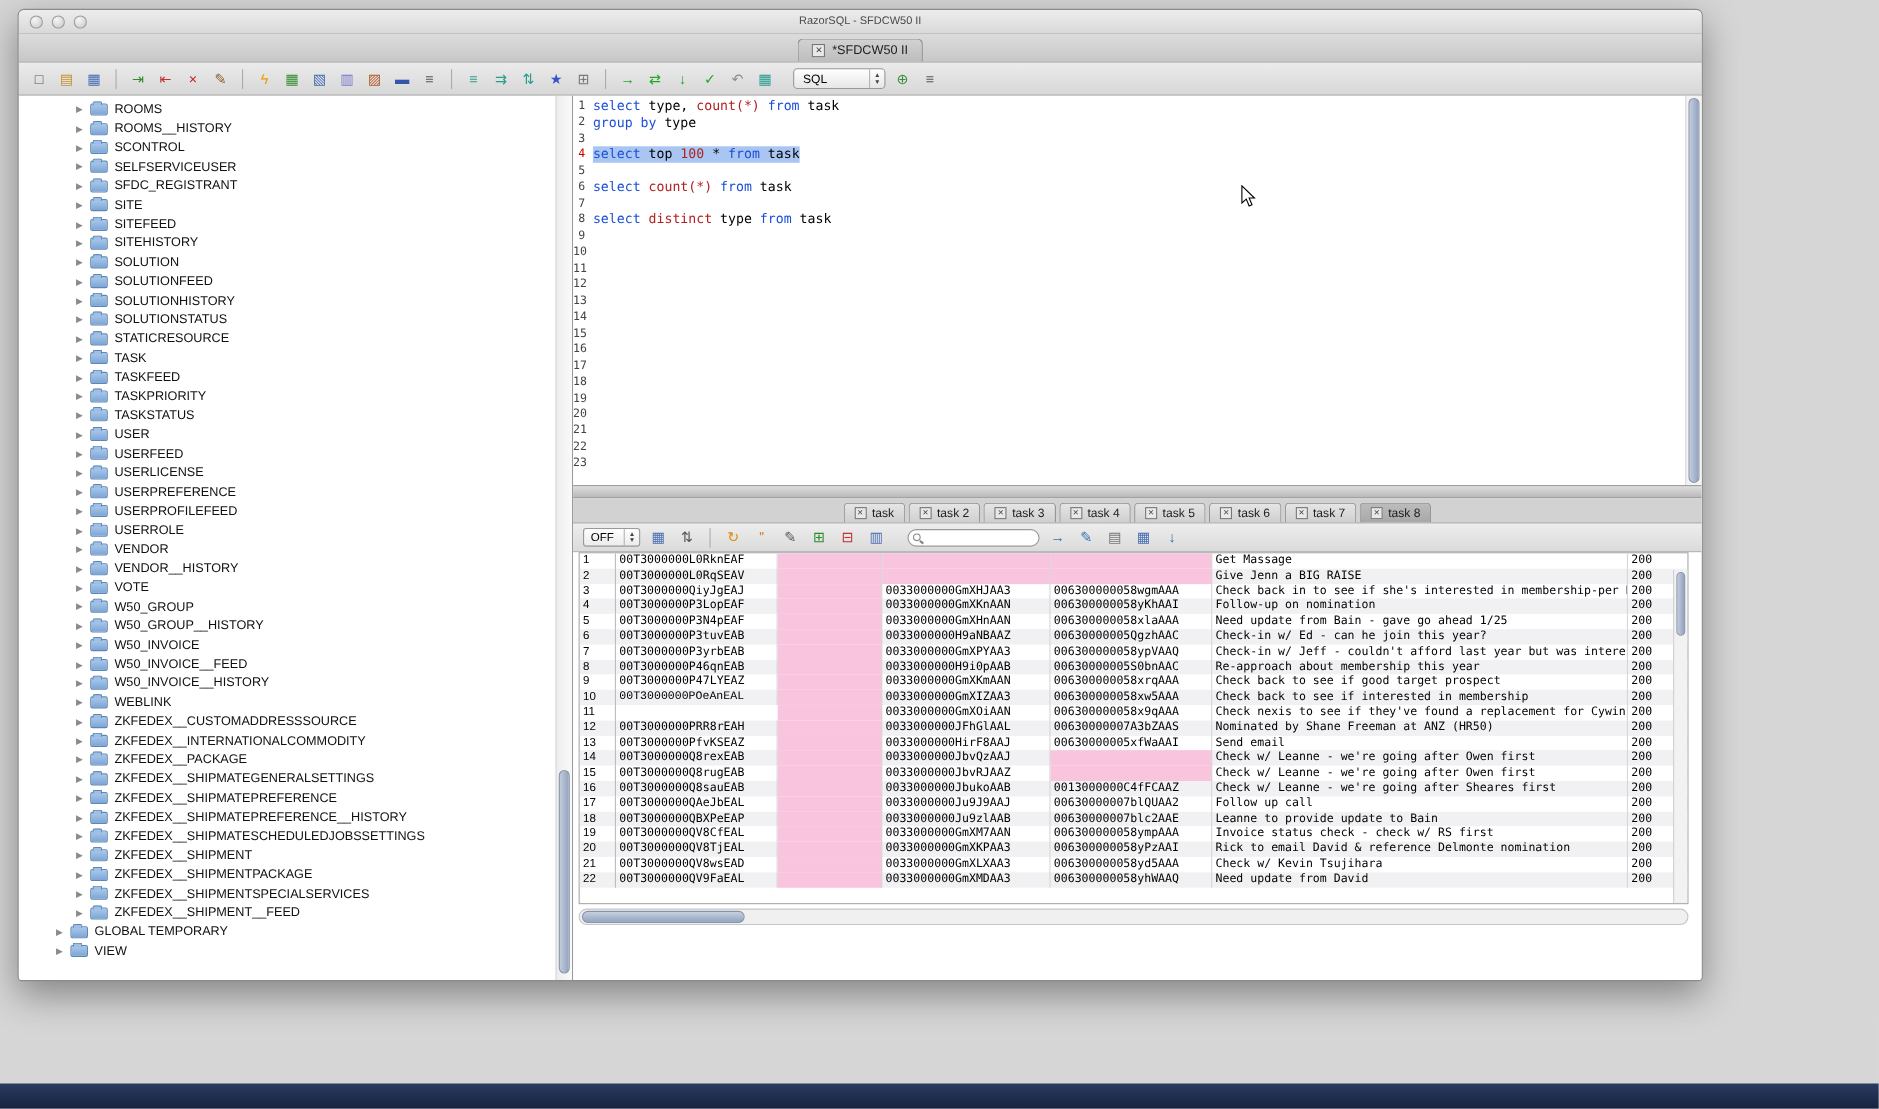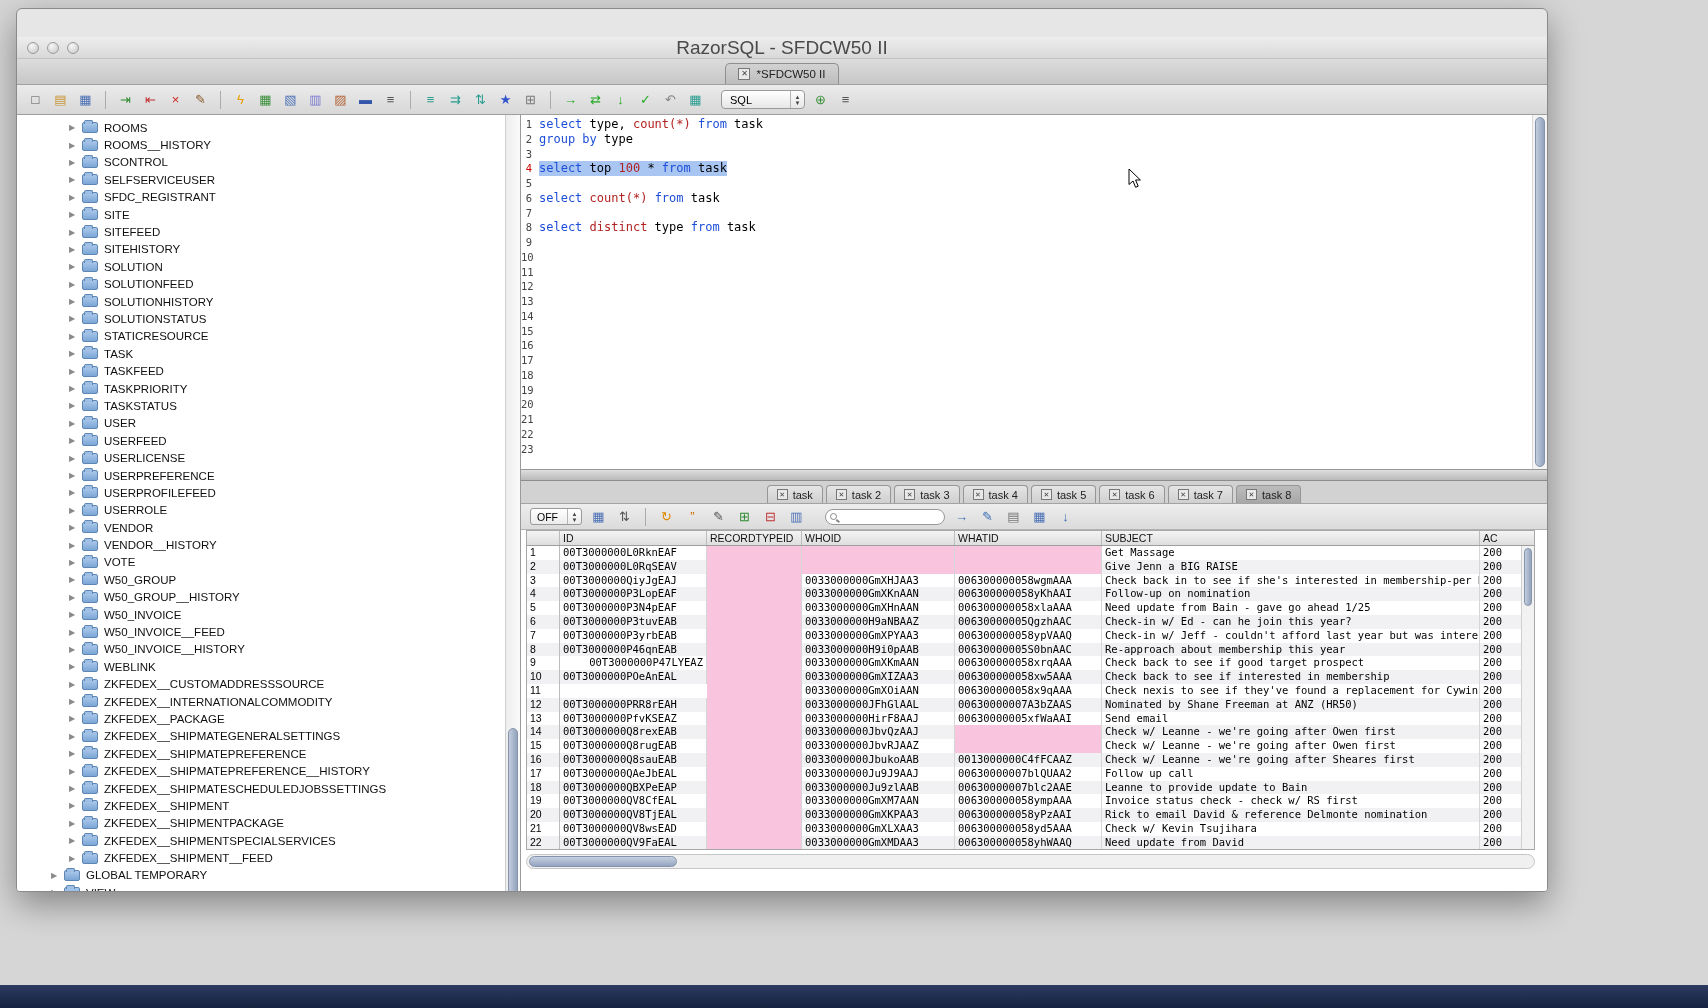--- a/index.html
+++ b/index.html
@@ -13,21 +13,21 @@
   
   .window { position:absolute; left:16px; top:8px; width:1532px; height:884px;
     background:#e6e6e6; border:1px solid #8a8a8a; border-radius:6px 6px 4px 4px;
     box-shadow:0 12px 34px rgba(0,0,0,.38); overflow:hidden; }
 
   .titlebar { height:22px; background:linear-gradient(#ededed,#d9d9d9);
     position:relative; border-bottom:1px solid #c2c2c2; }
   .traffic { position:absolute; left:10px; top:5px; display:flex; gap:8px; }
   .tl { width:12px; height:12px; border-radius:50%; border:1px solid #9c9c9c;
     background:radial-gradient(circle at 35% 30%, #f6f6f6, #c7c7c7); display:inline-block; }
-  .wtitle { text-align:center; line-height:22px; font-size:19px; color:#4a4a4a;margin-top:28px; }
+  .wtitle { text-align:center; line-height:22px; font-size:10px; color:#4a4a4a; }
 
   .tabstrip { height:26px; background:linear-gradient(#dcdcdc,#c7c7c7);
     border-bottom:1px solid #a0a0a0; display:flex; justify-content:center; align-items:flex-end; }
   .doc-tab { display:flex; align-items:center; gap:6px; height:21px; padding:0 12px;
     background:linear-gradient(#d2d2d2,#bdbdbd); border:1px solid #8f8f8f; border-bottom:none;
     border-radius:5px 5px 0 0; font-size:11.5px; color:#222; }
   .xbox { width:12px; height:12px; border:1px solid #777; background:#e9e9e9; color:#444;
     font-size:8px; line-height:10px; text-align:center; display:inline-block; }
 
   .toolbar { height:30px; background:linear-gradient(#ebebeb,#d7d7d7);
@@ -525,29 +525,20 @@
           <span id="rt-right" style="display:flex;align-items:center;gap:7px;">
               <span class="ticon" style="color: rgb(58, 111, 181);">→</span>
               <span class="ticon" style="color: rgb(58, 111, 181);">✎</span>
               <span class="ticon" style="color: rgb(119, 119, 119);">▤</span>
               <span class="ticon" style="color: rgb(74, 111, 181);">▦</span>
               <span class="ticon" style="color: rgb(58, 111, 181);">↓</span>
             </span>
         </div>
 
         <div class="grid">
-          <div class="gheader" id="ghead">
-              <span class="gh" style="width: 33px;"></span>
-              <span class="gh" style="width: 147px;">ID</span>
-              <span class="gh" style="width: 95px;">RECORDTYPEID</span>
-              <span class="gh" style="width: 153px;">WHOID</span>
-              <span class="gh" style="width: 147px;">WHATID</span>
-              <span class="gh" style="width: 378px;">SUBJECT</span>
-              <span class="gh" style="width: 60px;">AC</span>
-            </div>
           <div id="gbody">
               <div class="grow">
                 <span class="gc rownum" style="width: 33px;">1</span>
                 <span class="gc" style="width: 147px;">00T3000000L0RknEAF</span>
                 <span class="gc nullcell" style="width: 95px;"></span>
                 <span class="gc nullcell" style="width: 153px;"></span>
                 <span class="gc nullcell" style="width: 147px;"></span>
                 <span class="gc" style="width: 378px;">Get Massage</span>
                 <span class="gc" style="width: 60px;">200</span>
               </div>
@@ -609,30 +600,30 @@
                 <span class="gc rownum" style="width: 33px;">8</span>
                 <span class="gc" style="width: 147px;">00T3000000P46qnEAB</span>
                 <span class="gc nullcell" style="width: 95px;"></span>
                 <span class="gc" style="width: 153px;">0033000000H9i0pAAB</span>
                 <span class="gc" style="width: 147px;">00630000005S0bnAAC</span>
                 <span class="gc" style="width: 378px;">Re-approach about membership this year</span>
                 <span class="gc" style="width: 60px;">200</span>
               </div>
               <div class="grow">
                 <span class="gc rownum" style="width: 33px;">9</span>
-                <span class="gc" style="width: 147px; text-align: right;">00T3000000P47LYEAZ</span>
+                <span class="gc" style="width: 147px;">00T3000000P47LYEAZ</span>
                 <span class="gc nullcell" style="width: 95px;"></span>
                 <span class="gc" style="width: 153px;">0033000000GmXKmAAN</span>
                 <span class="gc" style="width: 147px;">006300000058xrqAAA</span>
                 <span class="gc" style="width: 378px;">Check back to see if good target prospect</span>
                 <span class="gc" style="width: 60px;">200</span>
               </div>
               <div class="grow">
                 <span class="gc rownum" style="width: 33px;">10</span>
-                <span class="gc" style="width: 147px;">00T3000000POeAnEAL</span>
+                <span class="gc" style="width: 147px; font-family: Liberation Mono, monospace;">00T3000000POeAnEAL</span>
                 <span class="gc nullcell" style="width: 95px;"></span>
                 <span class="gc" style="width: 153px;">0033000000GmXIZAA3</span>
                 <span class="gc" style="width: 147px;">006300000058xw5AAA</span>
                 <span class="gc" style="width: 378px;">Check back to see if interested in membership</span>
                 <span class="gc" style="width: 60px;">200</span>
               </div>
               <div class="grow">
                 <span class="gc rownum" style="width: 33px;">11</span>
                 <span class="gc" style="width: 147px; margin-top: 40px;">00T3000000PREZaEAP</span>
                 <span class="gc nullcell" style="width: 95px;"></span>

